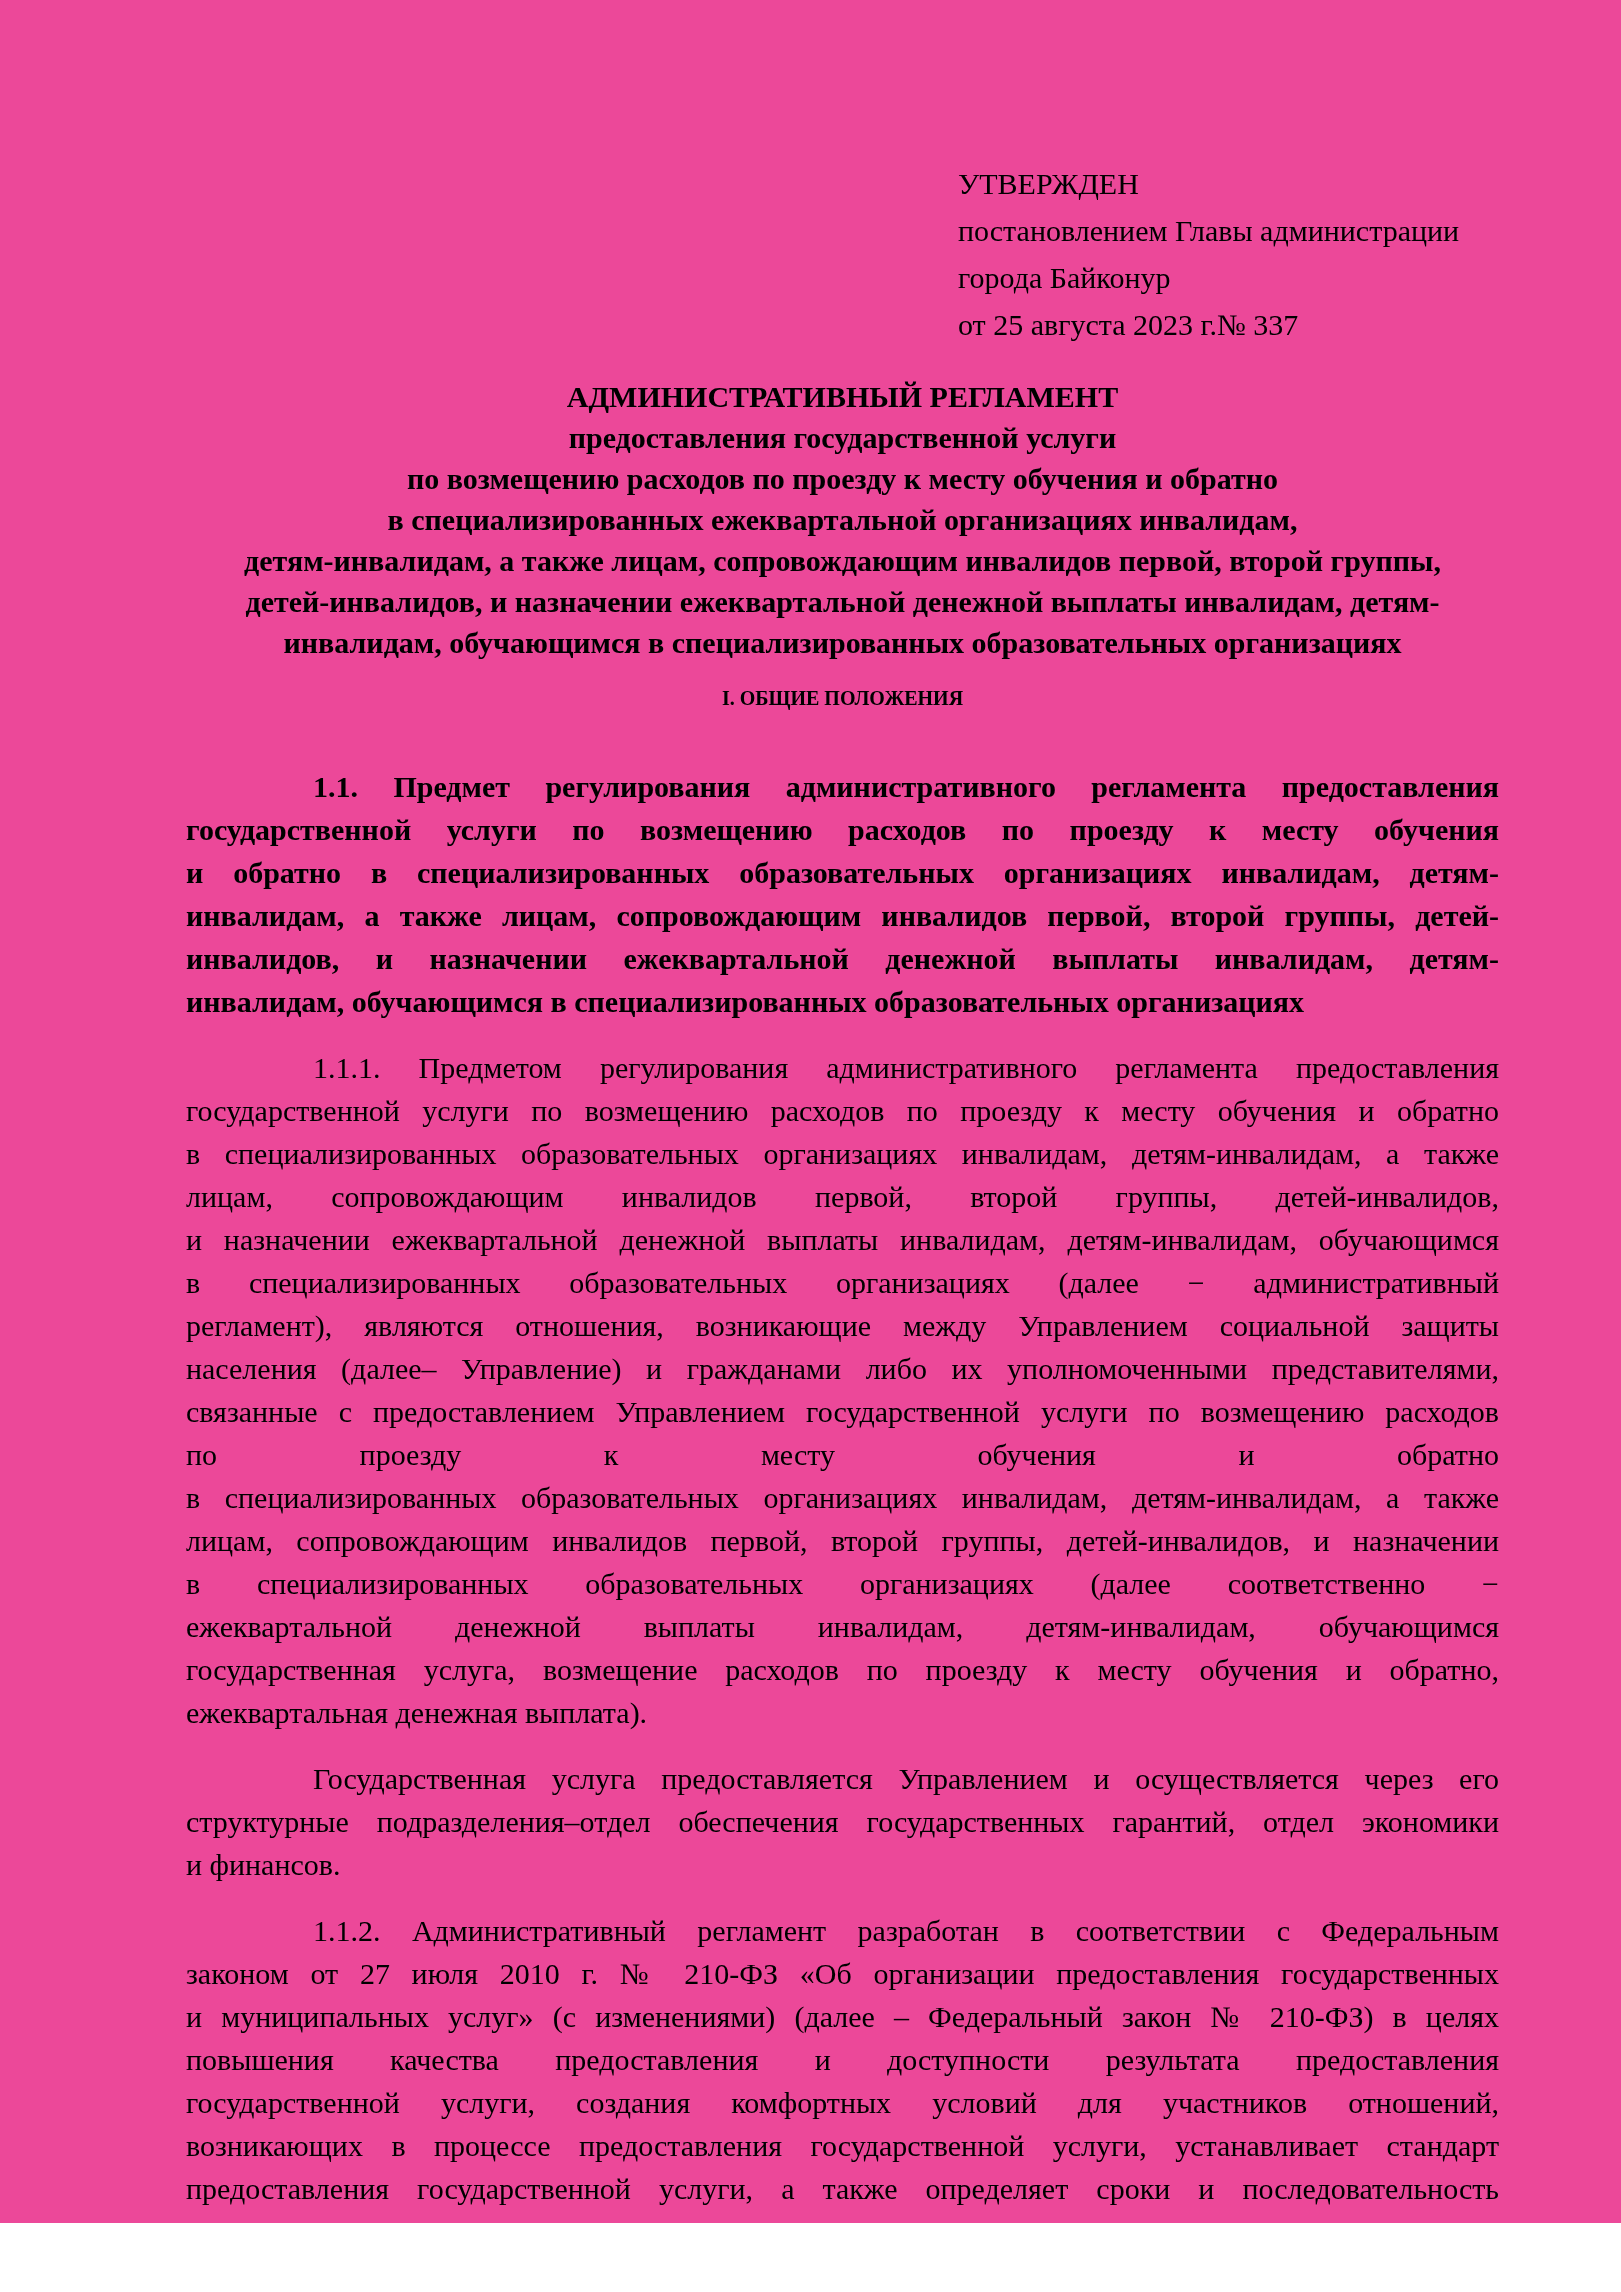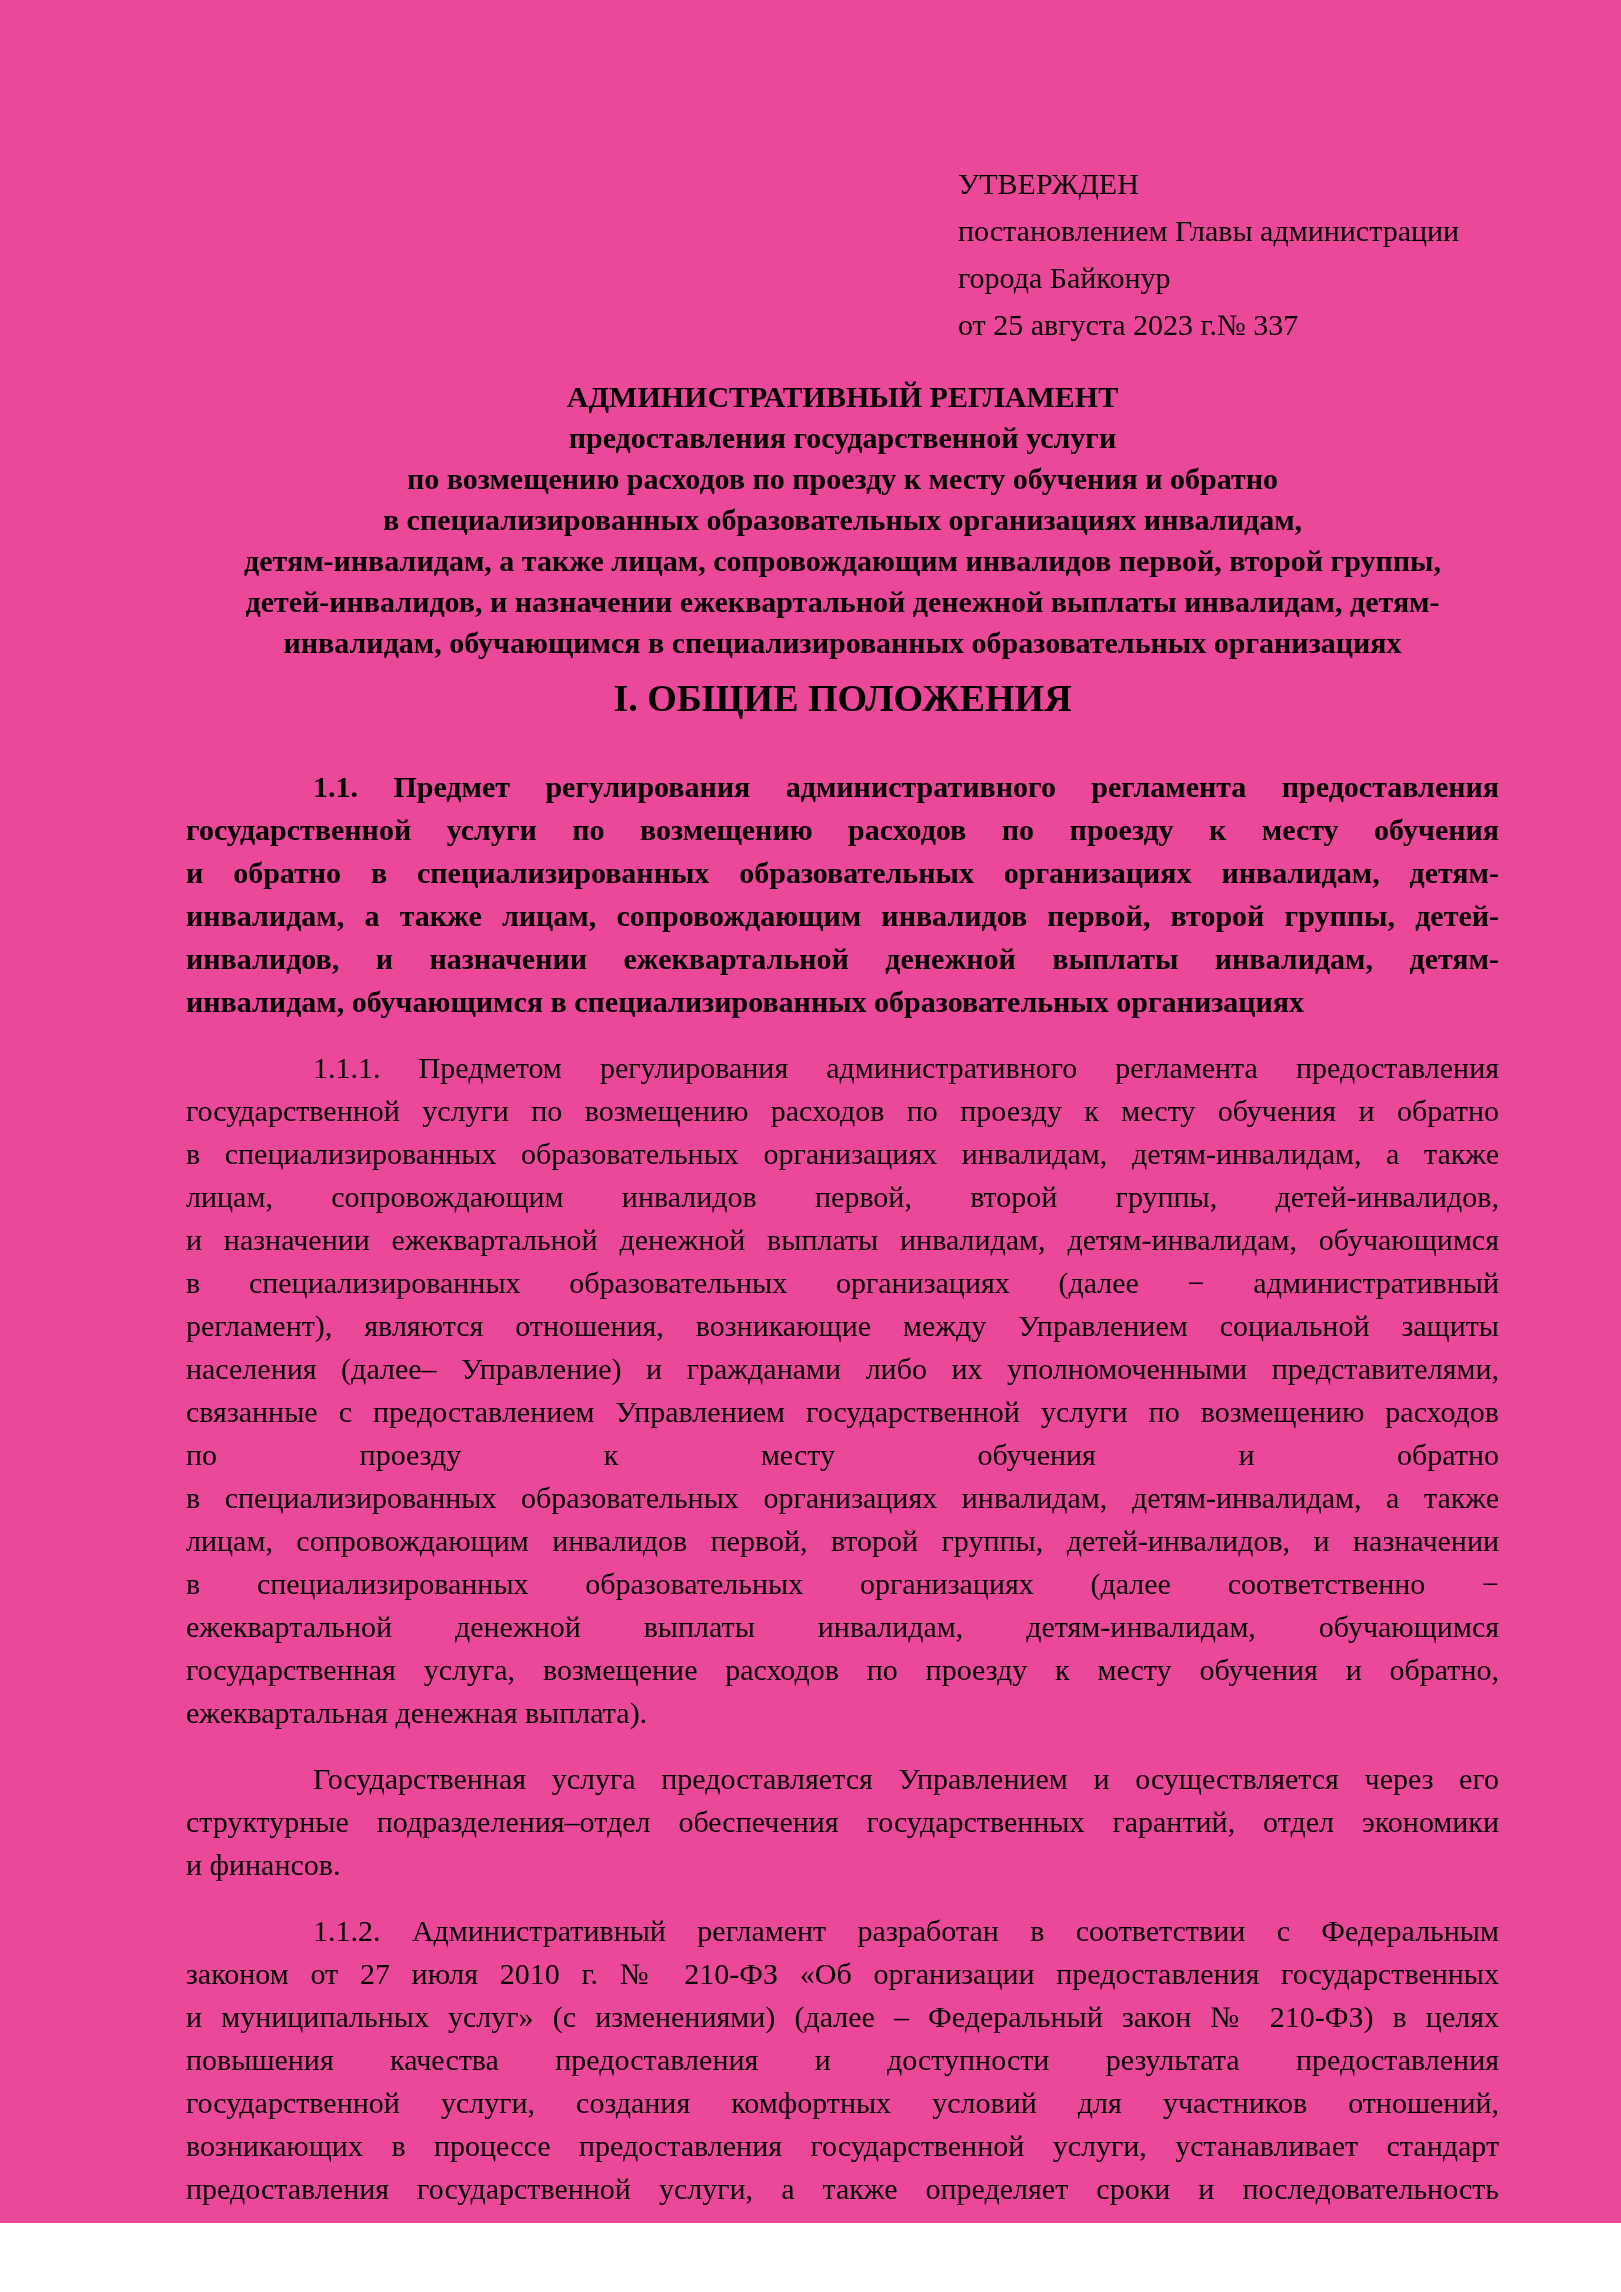--- a/index.html
+++ b/index.html
@@ -27,21 +27,21 @@
   }
   .title-block {
     font-weight: bold;
     font-size: 30px;
     line-height: 41px;
     text-align: center;
     margin-top: 28px;
   }
   .section-heading {
     font-weight: bold;
-    font-size: 38px;
+    font-size: 20px;
     line-height: 43px;
     text-align: center;
     margin-top: 13.7px;
     margin-bottom: 45px;
   }
   .doc-body {
     font-size: 30px;
     line-height: 43px;
   }
   .paragraph { margin: 0; }
@@ -62,21 +62,21 @@
     <div>УТВЕРЖДЕН</div>
     <div>постановлением Главы администрации</div>
     <div>города Байконур</div>
     <div>от 25 августа 2023 г.№ 337</div>
   </div>
 
   <div class="title-block">
     <div>АДМИНИСТРАТИВНЫЙ РЕГЛАМЕНТ</div>
     <div>предоставления государственной услуги</div>
     <div>по возмещению расходов по проезду к месту обучения и обратно</div>
-    <div>в специализированных образовательных организациях инвалидам,</div>
+    <div>в специализированных ежеквартальной организациях инвалидам,</div>
     <div>детям-инвалидам, а также лицам, сопровождающим инвалидов первой, второй группы,</div>
     <div>детей-инвалидов, и назначении ежеквартальной денежной выплаты инвалидам, детям-</div>
     <div>инвалидам, обучающимся в специализированных образовательных организациях</div>
   </div>
 
   <div class="section-heading">I. ОБЩИЕ ПОЛОЖЕНИЯ</div>
 
   <div class="doc-body" id="doc-body">
       <div class="paragraph bold">
         <div class="p-line first-indent">1.1. Предмет регулирования административного регламента предоставления</div>

